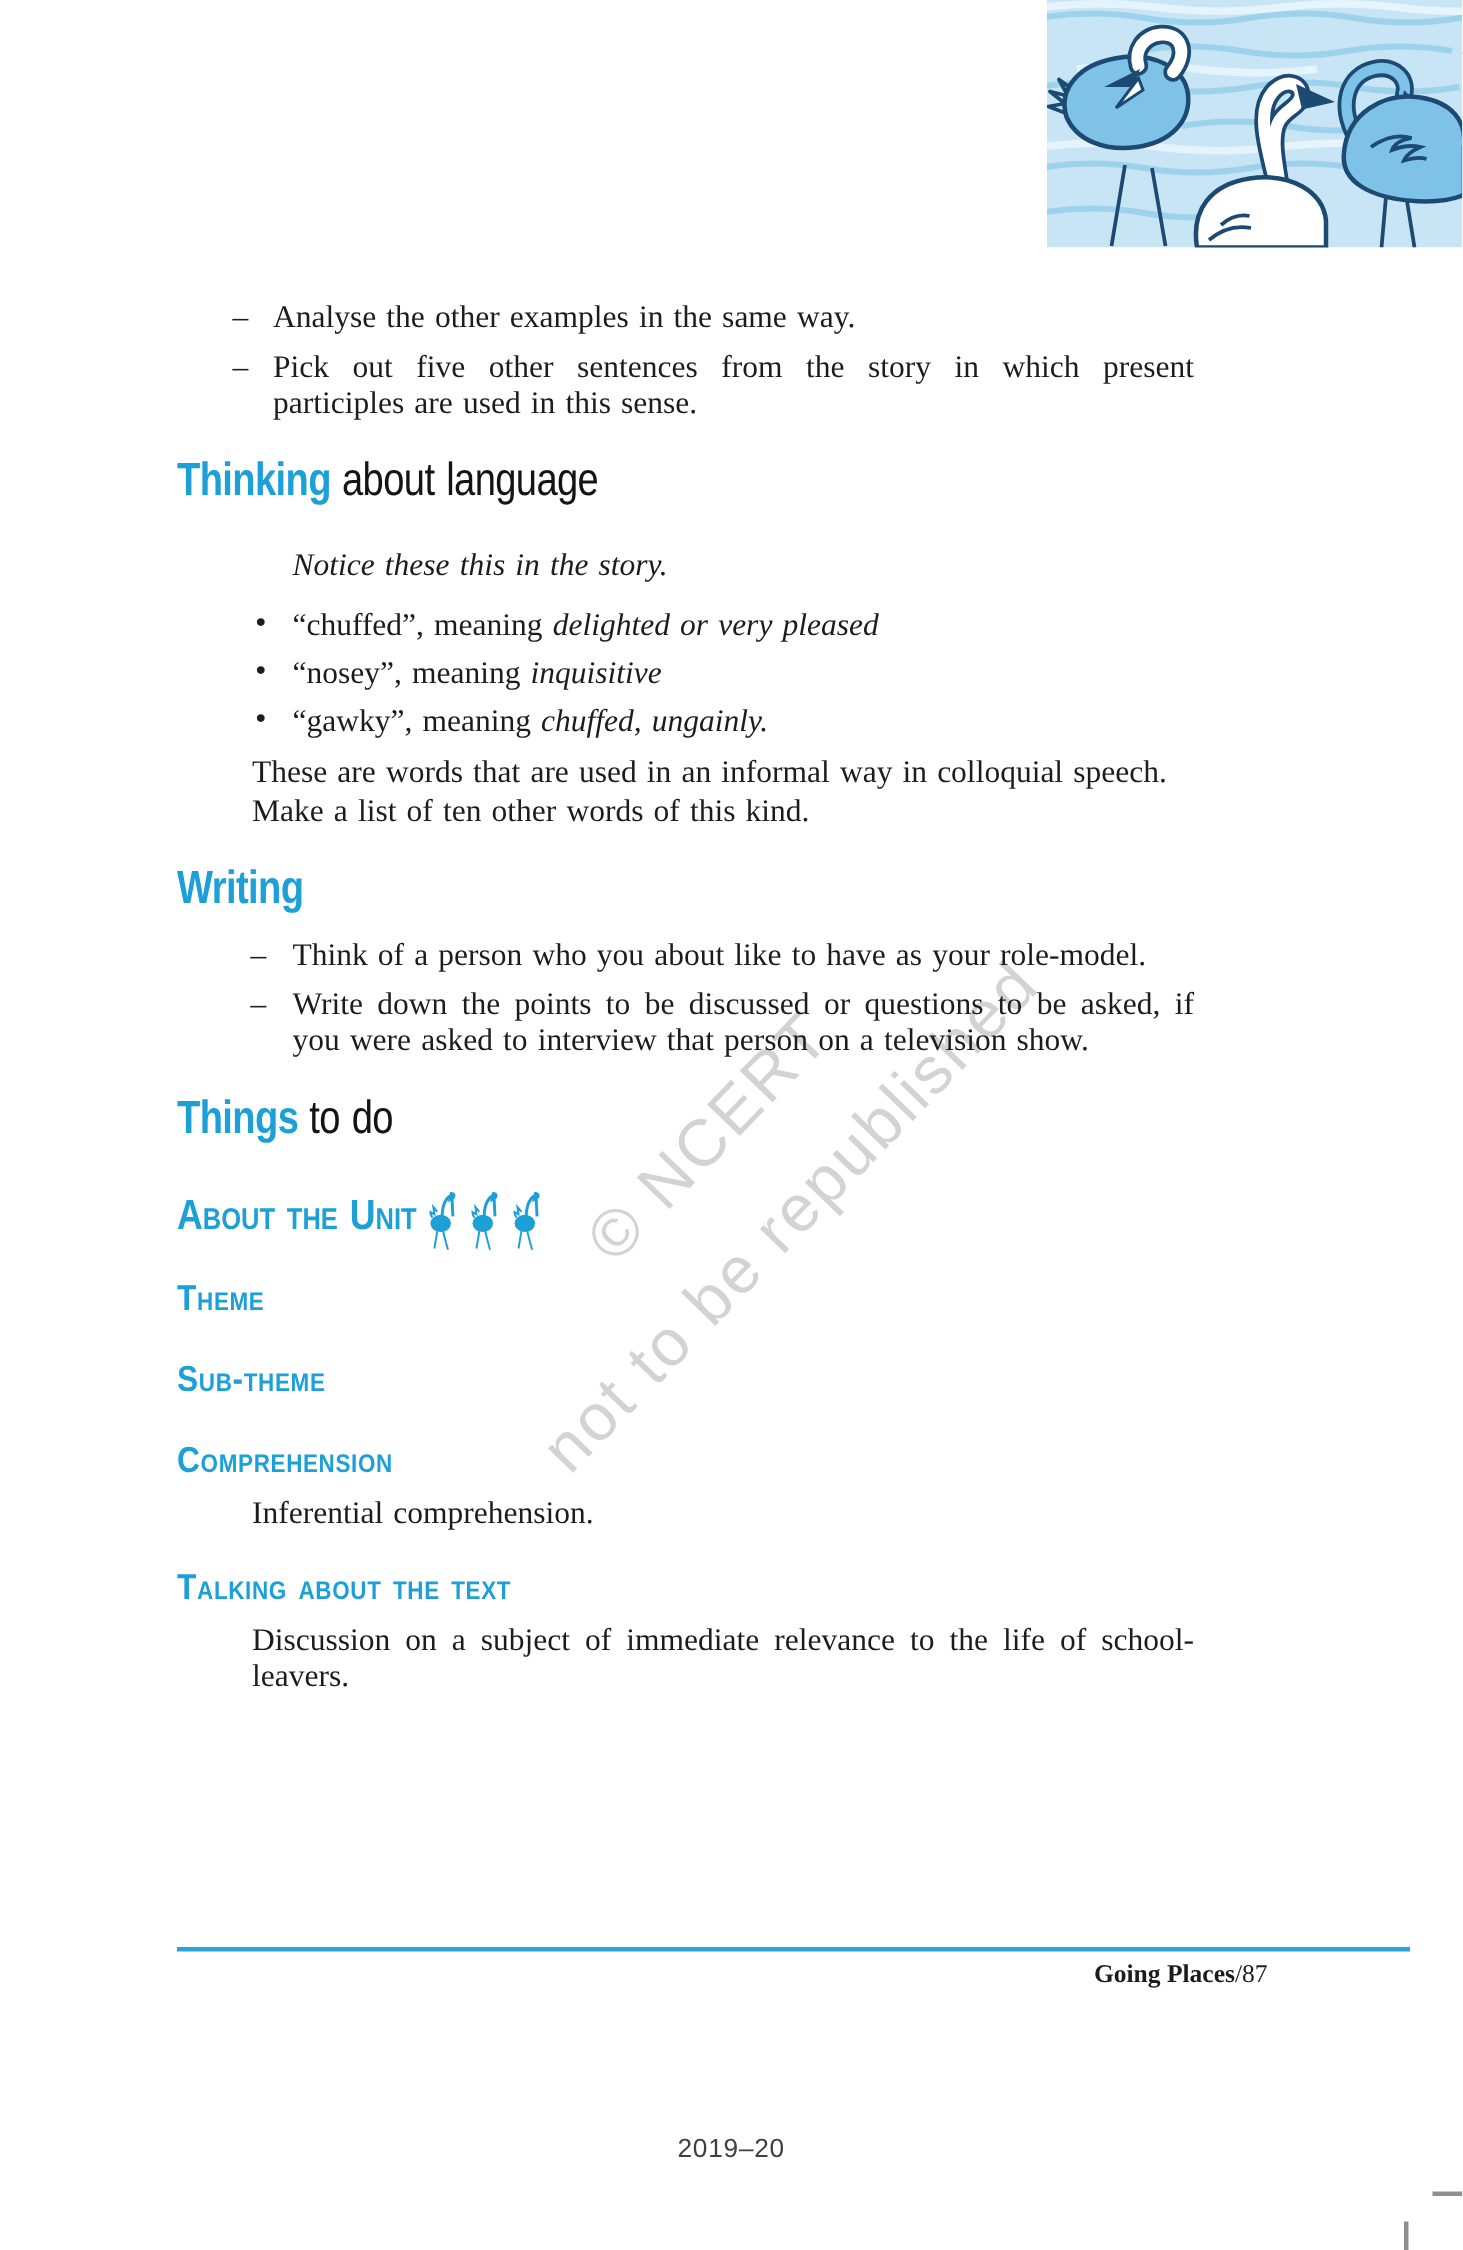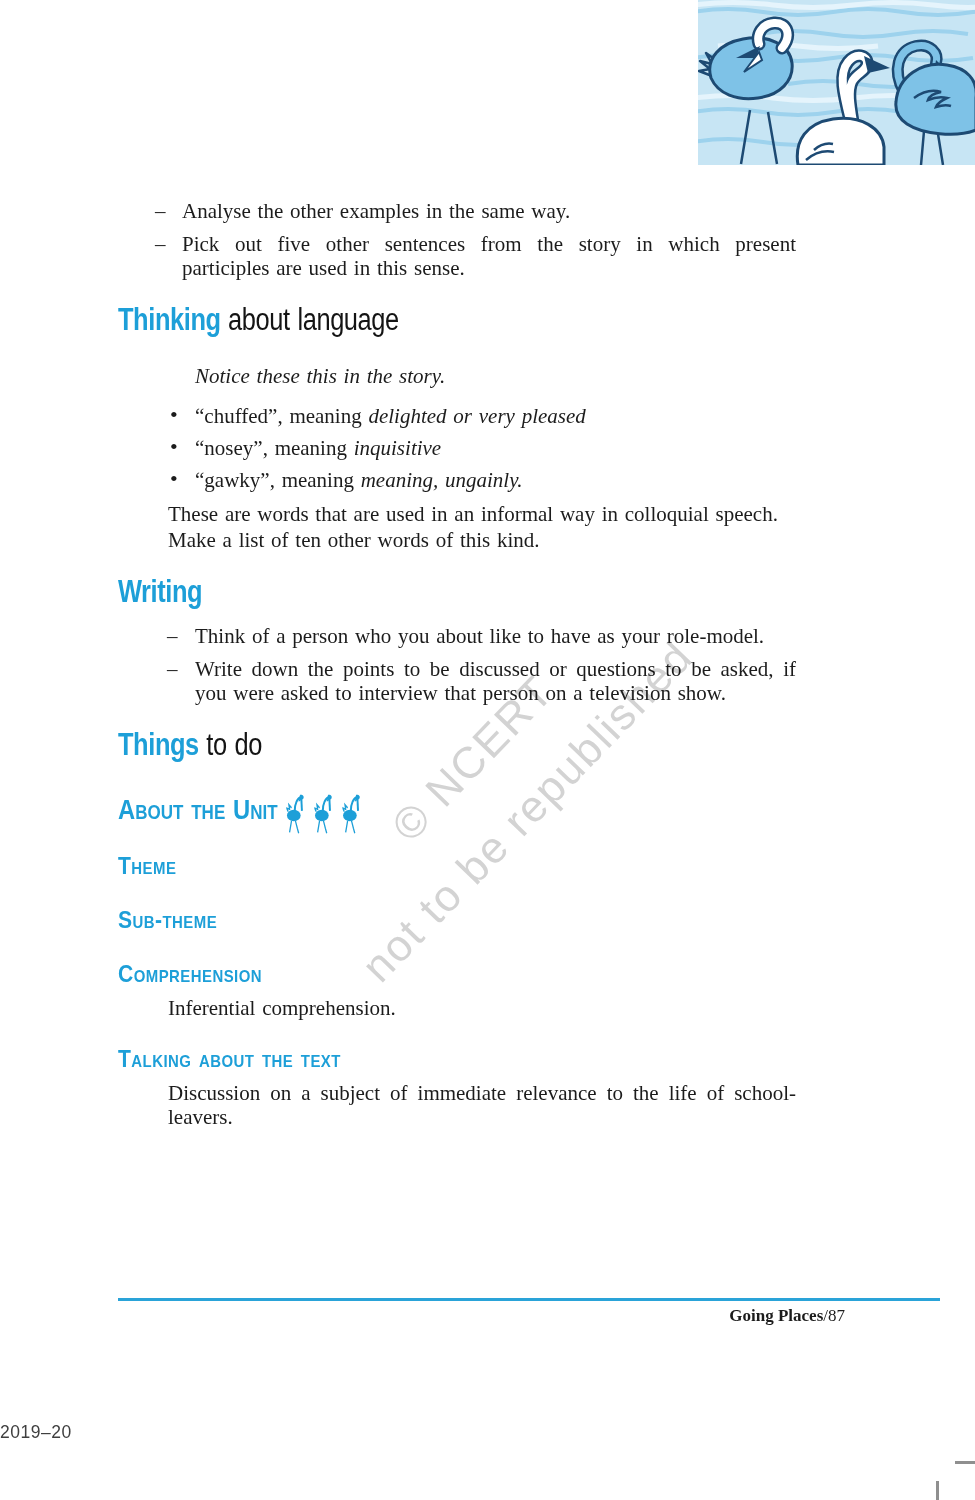--- a/index.html
+++ b/index.html
@@ -68,21 +68,21 @@
      color:var(--accent);font-size:24px;line-height:30px;font-variant:small-caps;
      transform:scaleX(.88);transform-origin:0 50%;letter-spacing:.5px;}
   .sub-p{margin:7px 0 0 50px;}
 
   
   .footer-rule{position:absolute;left:118px;top:1298px;width:822px;height:3px;
                background:var(--rule);z-index:2;}
   .footer-text{position:absolute;left:118px;top:1306px;width:727px;text-align:right;
                font-family:"Liberation Serif", serif;font-size:17px;z-index:2;}
   .footer-book{font-weight:bold;}
-  .year{position:absolute;left:0;top:1422px;width:100%;text-align:left;
+  .year{position:absolute;left:0;top:1422px;width:100%;text-align:center;
         font-family:"Liberation Sans", sans-serif;font-size:17.5px;color:var(--year);
         letter-spacing:.5px;z-index:2;}
 </style>
 </head>
 <body>
 
 <div class="page">
 
   <svg class="art" viewBox="0 0 277 165" aria-hidden="true">
     <rect width="277" height="165" style="fill:var(--art-bg)"></rect>
@@ -161,21 +161,21 @@
       <li>
         <span class="marker">•</span>
         <span class="li-text"><span>“chuffed”, meaning </span><i>delighted or very pleased</i></span>
       </li>
       <li>
         <span class="marker">•</span>
         <span class="li-text"><span>“nosey”, meaning </span><i>inquisitive</i></span>
       </li>
       <li>
         <span class="marker">•</span>
-        <span class="li-text"><span>“gawky”, meaning </span><i>meaning, ungainly.</i></span>
+        <span class="li-text"><span>“gawky”, meaning </span><i>chuffed, ungainly.</i></span>
       </li>
     </ul>
 
     <p class="para just">These are words that are used in an informal way in colloquial speech.</p>
     <p class="para">Make a list of ten other words of this kind.</p>
 
     <h2>
       <span class="h2-accent">Writing</span>
     </h2>
 

